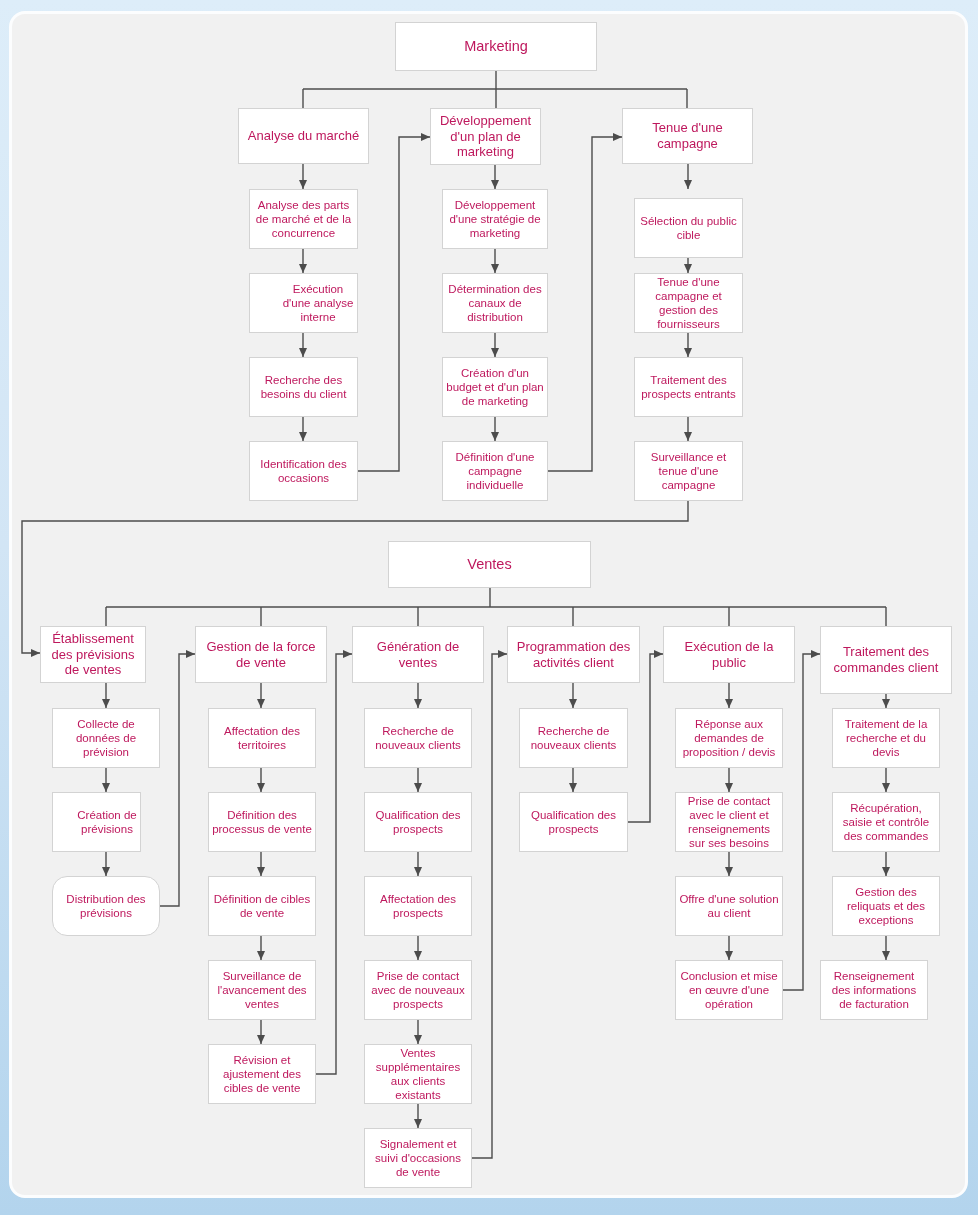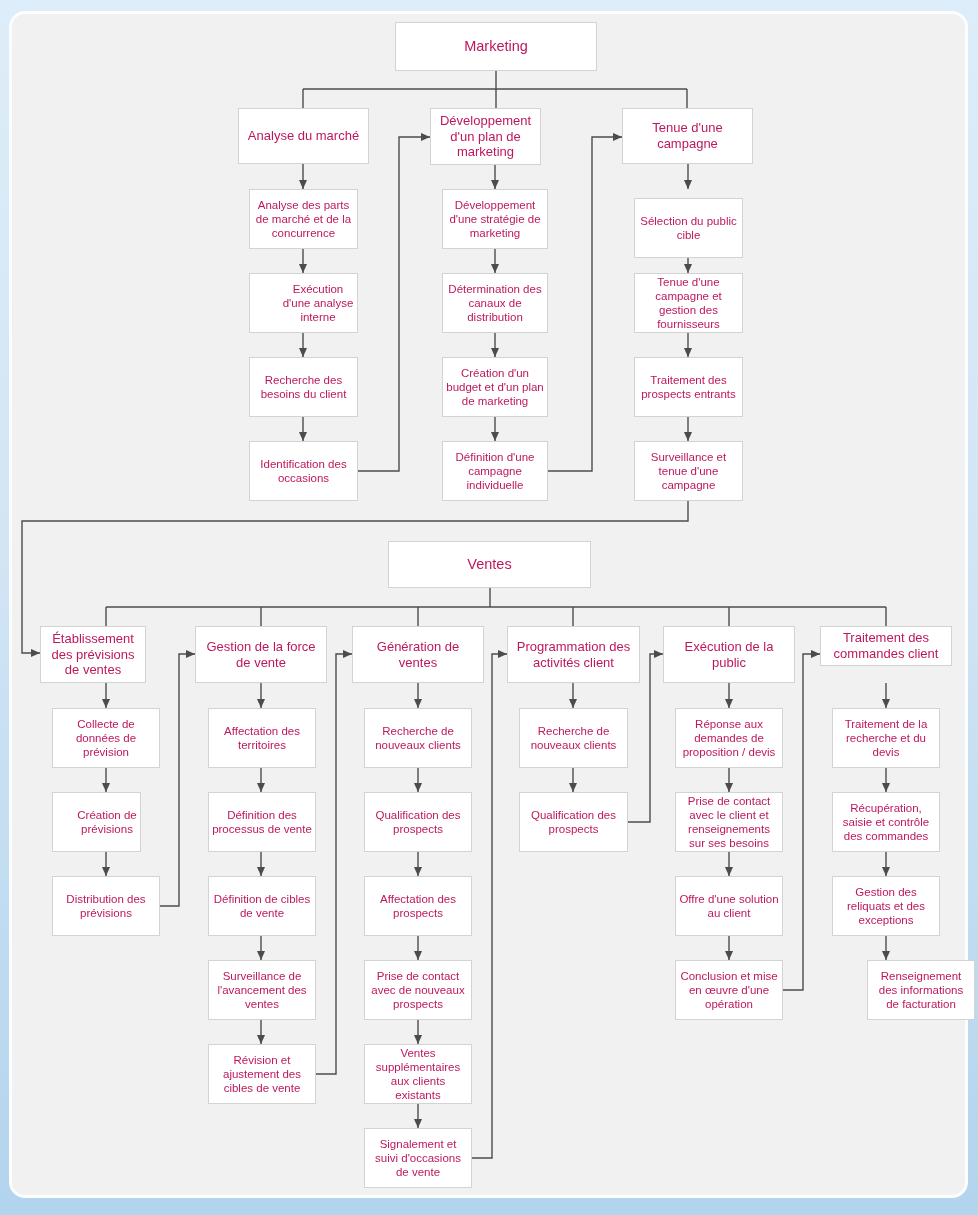--- a/index.html
+++ b/index.html
@@ -126,25 +126,25 @@
 <div class="box box-sm" style="left:634px;top:189px;width:109px;height:60px;margin-top:9px;">Sélection du public cible</div>
 <div class="box box-sm" style="left:634px;top:273px;width:109px;height:60px;">Tenue d'une campagne et gestion des fournisseurs</div>
 <div class="box box-sm" style="left:634px;top:357px;width:109px;height:60px;">Traitement des prospects entrants</div>
 <div class="box box-sm" style="left:634px;top:441px;width:109px;height:60px;">Surveillance et tenue d'une campagne</div>
 
 <div class="box box-lg" style="left:40px;top:626px;width:106px;height:57px;">Établissement des prévisions de ventes</div>
 <div class="box box-lg" style="left:195px;top:626px;width:132px;height:57px;">Gestion de la force de vente</div>
 <div class="box box-lg" style="left:352px;top:626px;width:132px;height:57px;">Génération de ventes</div>
 <div class="box box-lg" style="left:507px;top:626px;width:133px;height:57px;">Programmation des activités client</div>
 <div class="box box-lg" style="left:663px;top:626px;width:132px;height:57px;">Exécution de la public</div>
-<div class="box box-lg" style="left:820px;top:626px;width:132px;height:40px;">Traitement des commandes client</div>
+<div class="box box-lg" style="left:820px;top:626px;width:132px;height:68px;">Traitement des commandes client</div>
 
 <div class="box box-sm" style="left:52px;top:708px;width:108px;height:60px;">Collecte de données de prévision</div>
 <div class="box box-sm" style="left:52px;top:792px;width:89px;height:60px;padding-left:24px;">Création de prévisions</div>
-<div class="box box-sm" style="left:52px;top:876px;width:108px;height:60px;">Distribution des prévisions</div>
+<div class="box box-sm" style="left:52px;top:876px;width:108px;height:60px;border-radius:15px;">Distribution des prévisions</div>
 
 <div class="box box-sm" style="left:208px;top:708px;width:108px;height:60px;">Affectation des territoires</div>
 <div class="box box-sm" style="left:208px;top:792px;width:108px;height:60px;">Définition des processus de vente</div>
 <div class="box box-sm" style="left:208px;top:876px;width:108px;height:60px;">Définition de cibles de vente</div>
 <div class="box box-sm" style="left:208px;top:960px;width:108px;height:60px;">Surveillance de l'avancement des ventes</div>
 <div class="box box-sm" style="left:208px;top:1044px;width:108px;height:60px;">Révision et ajustement des cibles de vente</div>
 
 <div class="box box-sm" style="left:364px;top:708px;width:108px;height:60px;">Recherche de nouveaux clients</div>
 <div class="box box-sm" style="left:364px;top:792px;width:108px;height:60px;">Qualification des prospects</div>
 <div class="box box-sm" style="left:364px;top:876px;width:108px;height:60px;">Affectation des prospects</div>
@@ -156,13 +156,13 @@
 <div class="box box-sm" style="left:519px;top:792px;width:109px;height:60px;">Qualification des prospects</div>
 
 <div class="box box-sm" style="left:675px;top:708px;width:108px;height:60px;">Réponse aux demandes de proposition / devis</div>
 <div class="box box-sm" style="left:675px;top:792px;width:108px;height:60px;">Prise de contact avec le client et renseignements sur ses besoins</div>
 <div class="box box-sm" style="left:675px;top:876px;width:108px;height:60px;">Offre d'une solution au client</div>
 <div class="box box-sm" style="left:675px;top:960px;width:108px;height:60px;">Conclusion et mise en œuvre d'une opération</div>
 
 <div class="box box-sm" style="left:832px;top:708px;width:108px;height:60px;">Traitement de la recherche et du devis</div>
 <div class="box box-sm" style="left:832px;top:792px;width:108px;height:60px;">Récupération, saisie et contrôle des commandes</div>
 <div class="box box-sm" style="left:832px;top:876px;width:108px;height:60px;">Gestion des reliquats et des exceptions</div>
-<div class="box box-sm" style="left:820px;top:960px;width:108px;height:60px;margin-left:47px;">Renseignement des informations de facturation</div>
+<div class="box box-sm" style="left:820px;top:960px;width:108px;height:60px;">Renseignement des informations de facturation</div>
 
 </body></html>

